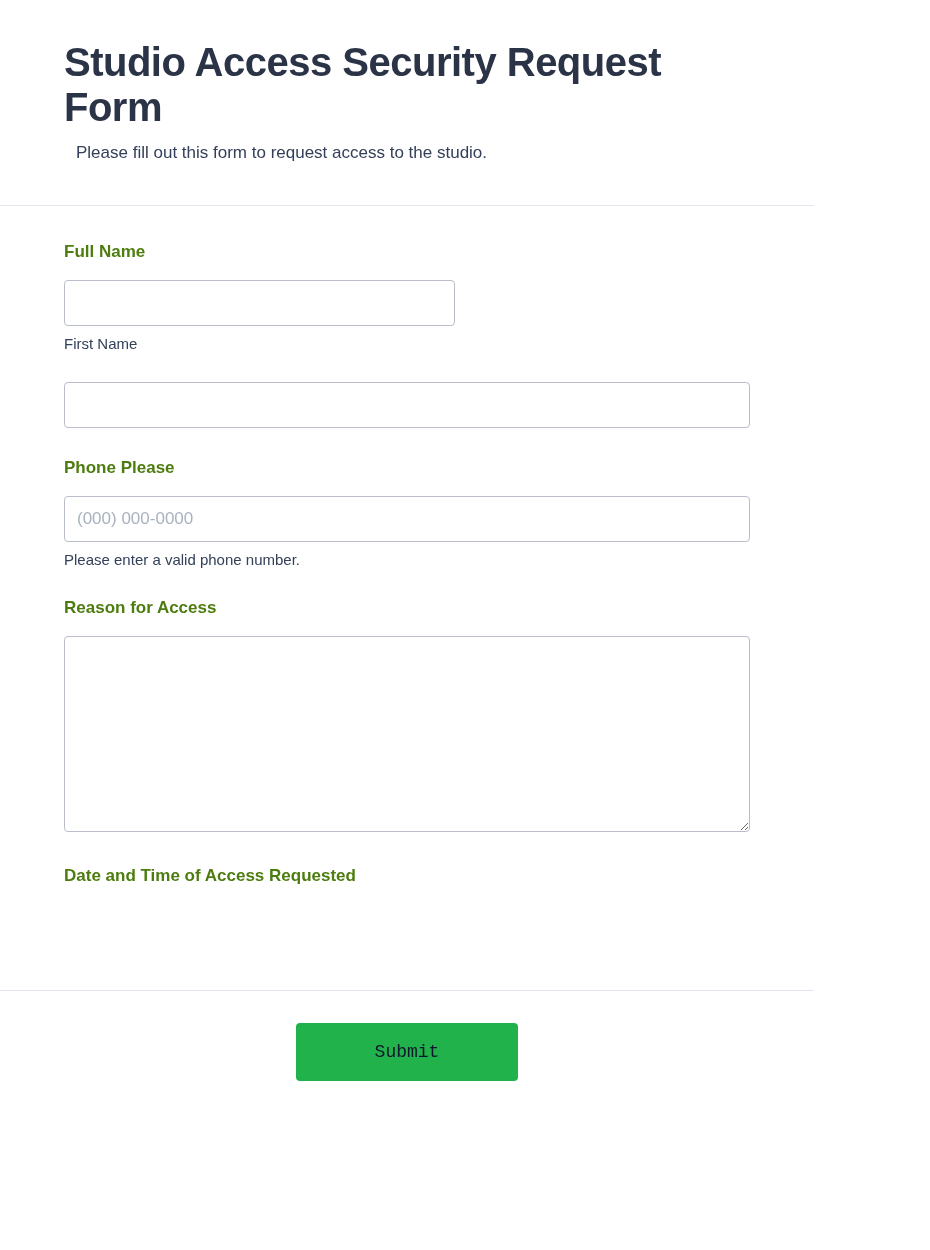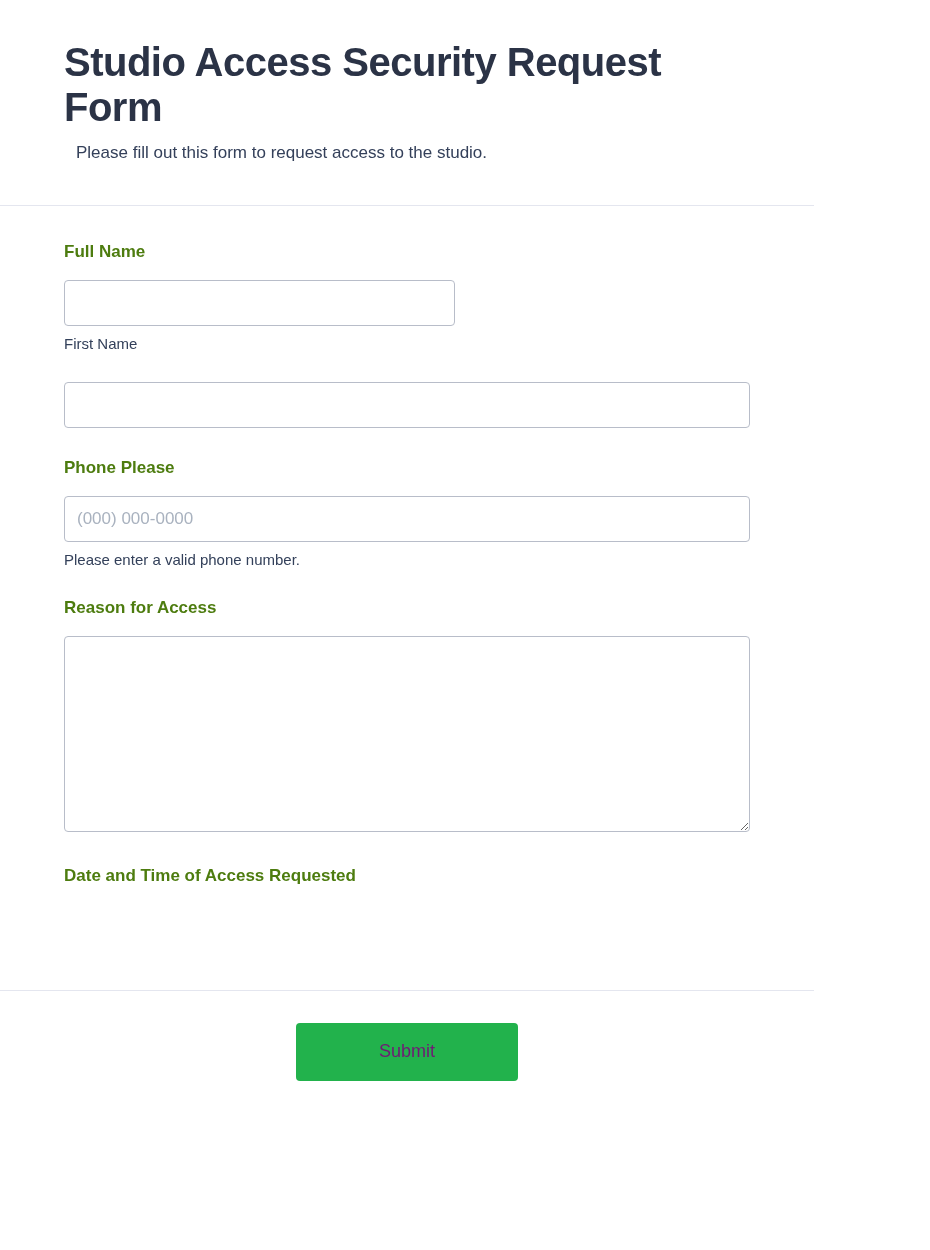--- a/index.html
+++ b/index.html
@@ -102,24 +102,24 @@
 
   
   .form-footer {
     border-top: 1px solid #e4e6ef;
     padding: 32px 64px 40px 64px;
     display: flex;
     justify-content: center;
   }
   .submit-button {
     background: #22b24c;
-    color: #701a75;
+    color: #0f172a;
     border: none;
     border-radius: 4px;
-    font-family: Liberation Sans, sans-serif;
+    font-family: Liberation Mono, monospace;
     font-size: 18px;
     width: 222px;
     height: 58px;
     cursor: pointer;
   }
 </style>
 </head>
 <body>
 
 <div class="page">

